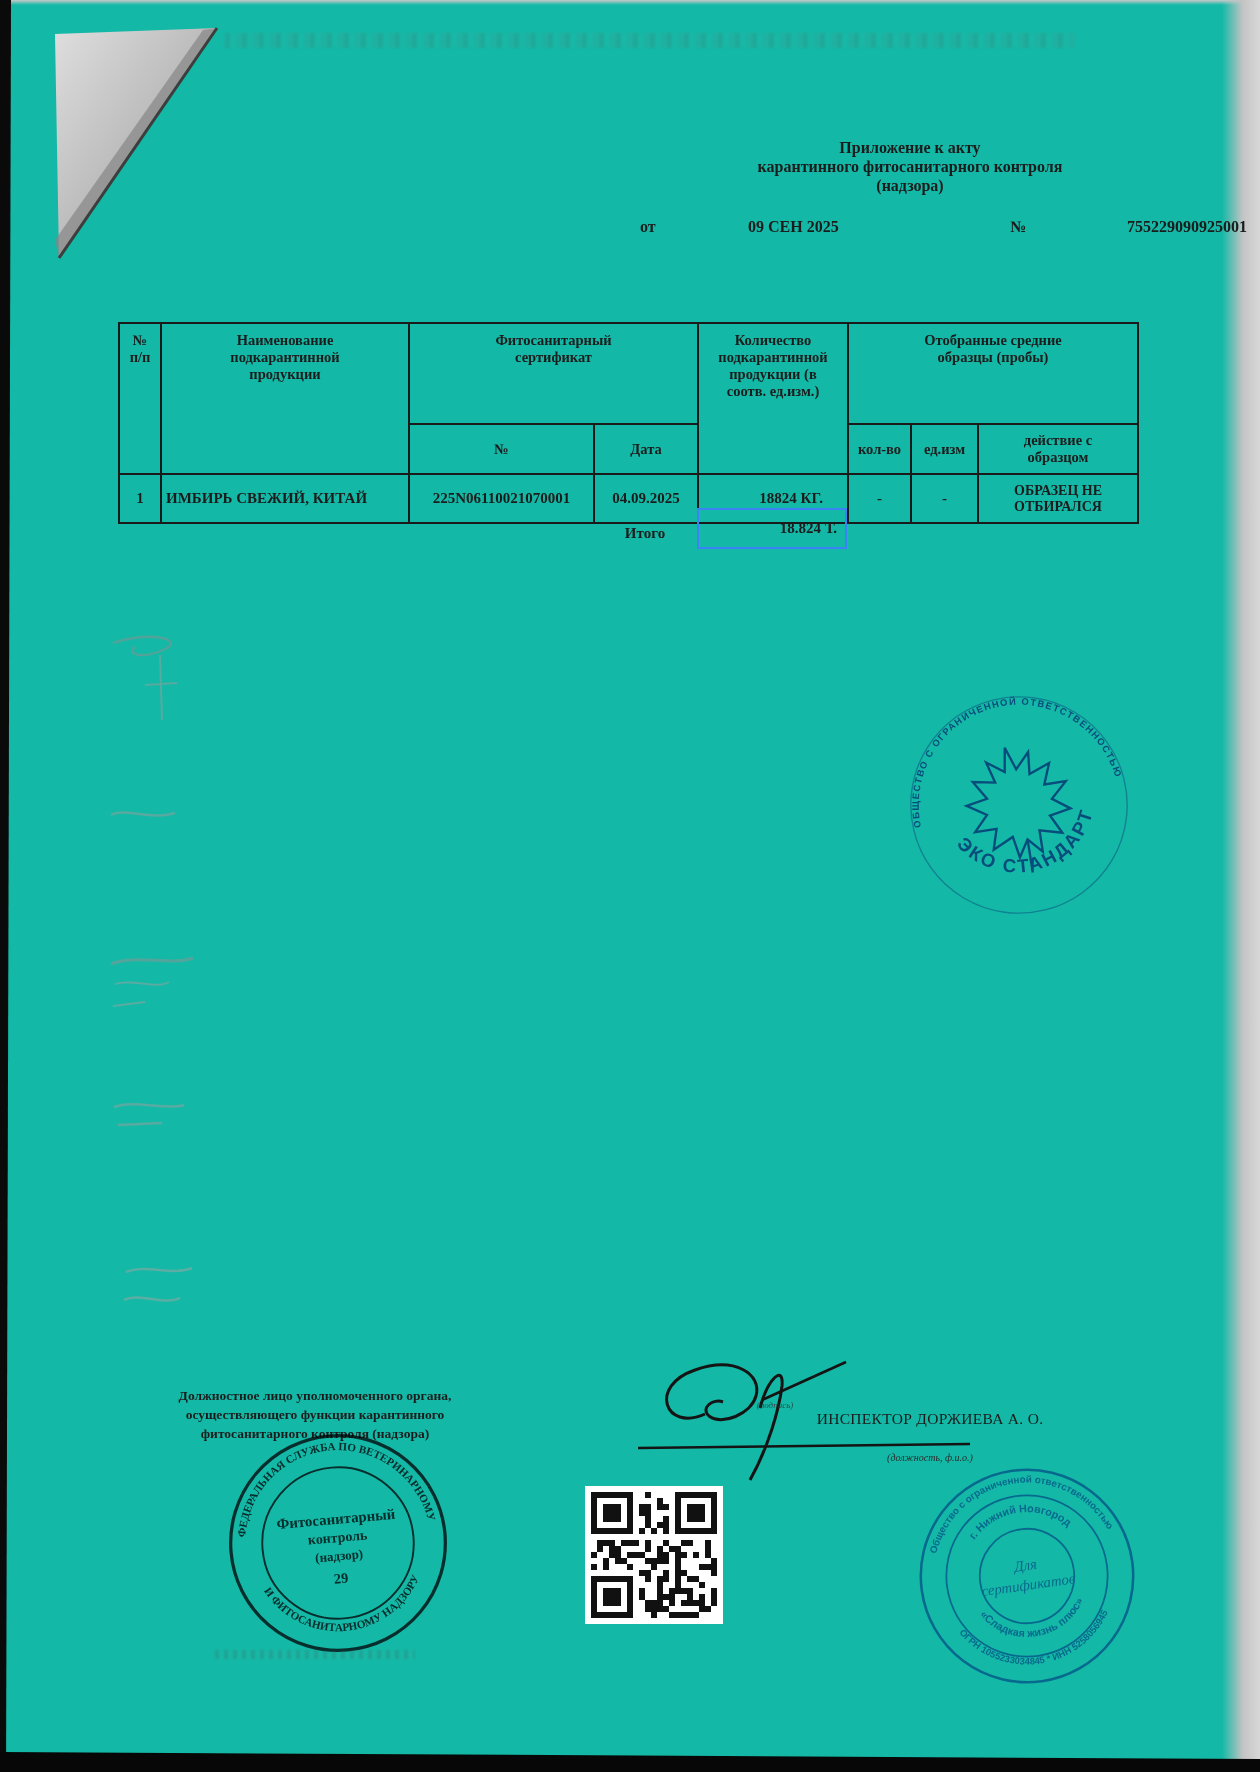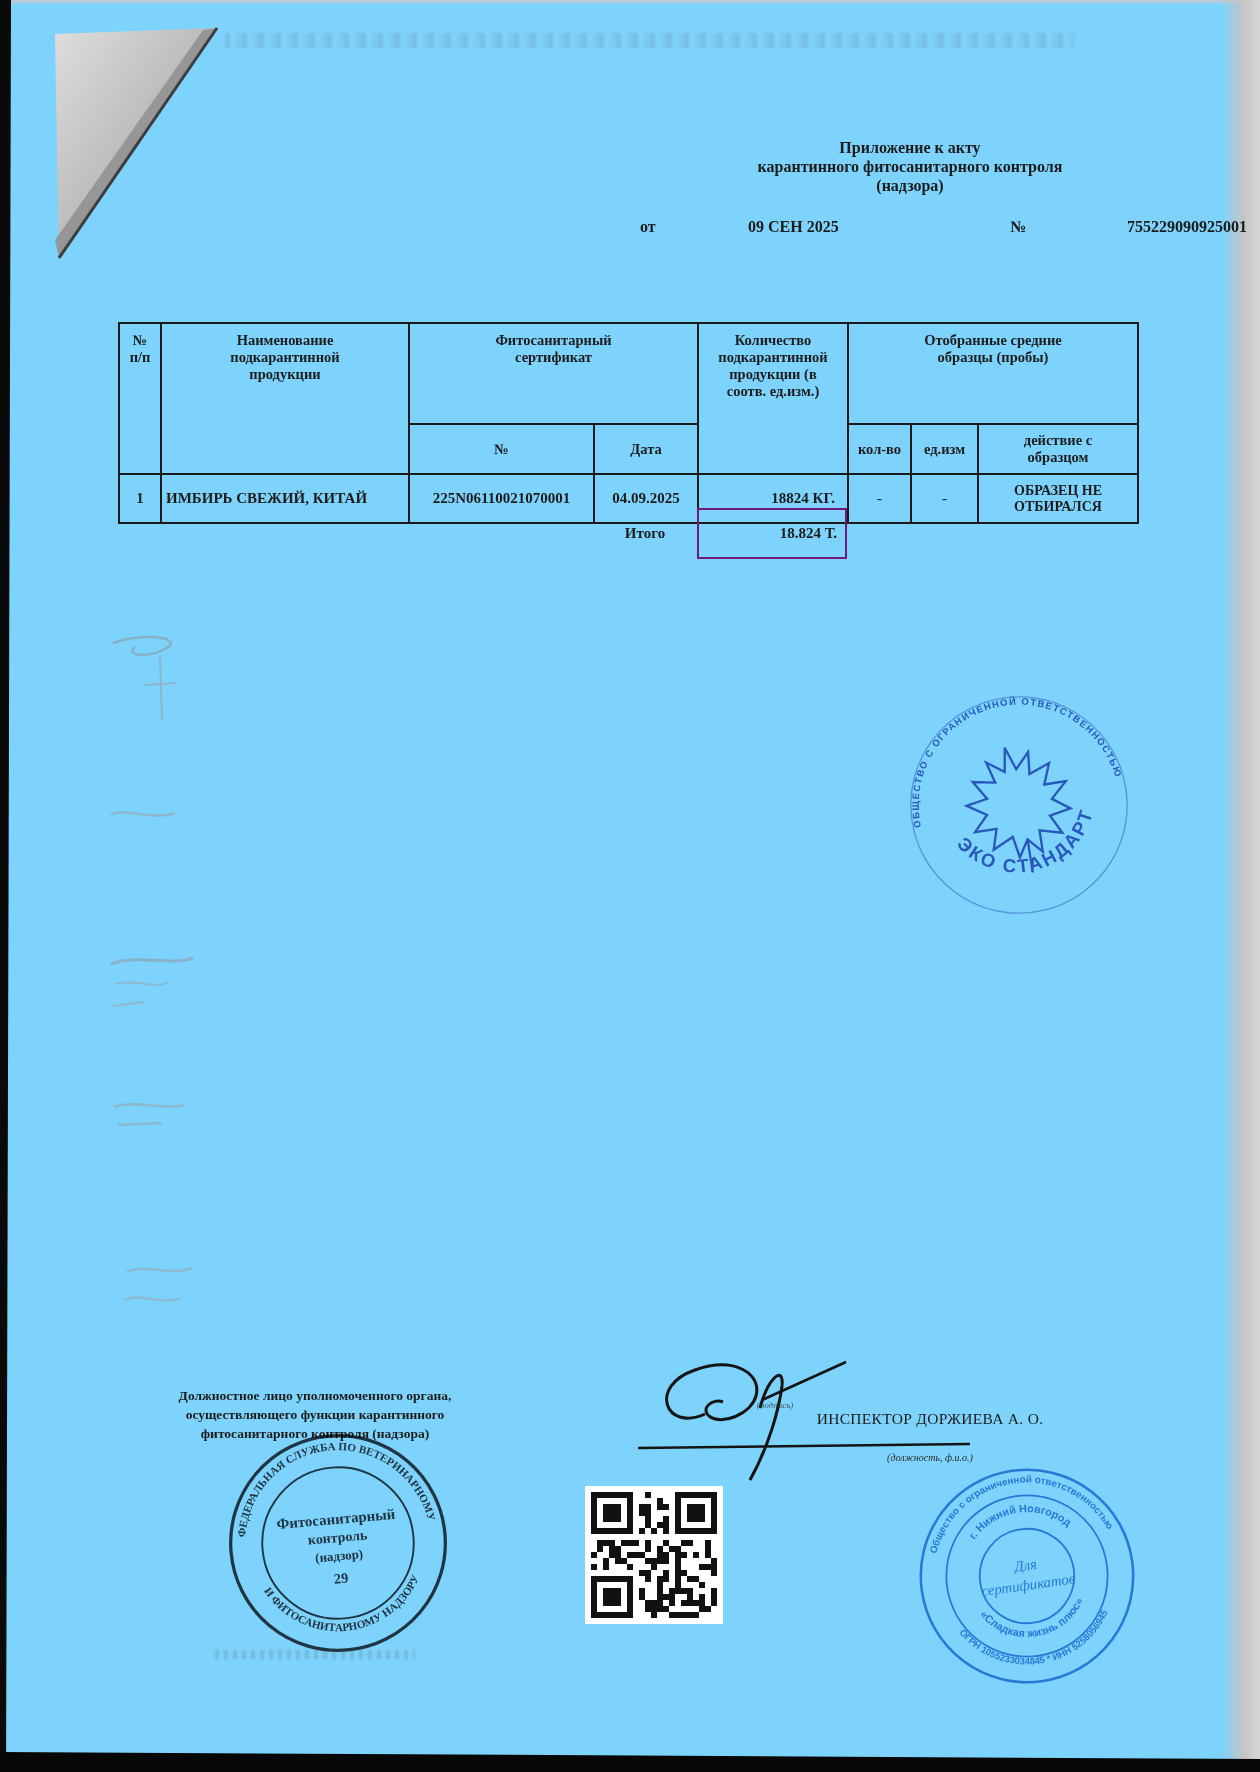--- a/index.html
+++ b/index.html
@@ -1,16 +1,16 @@
 <!DOCTYPE html>
 <html><head>
 <meta charset="utf-8">
 <style>
   html,body{margin:0;padding:0;background:#6e6e6e;}
-  .page{position:relative;width:1260px;height:1772px;margin:0 auto;background:#7dd3fc;overflow:hidden;
+  .page{position:relative;width:1260px;height:1772px;margin:0 auto;background:#14b8a6;overflow:hidden;
         font-family:"Liberation Serif", serif;color:#1c1c1c;}
   .abs{position:absolute;}
 
   
   .edge-left{left:0;top:0;width:11px;height:100%;background:#0a0a0a;clip-path:polygon(0 0,100% 0,55% 100%,0 100%);}
   .edge-bottom{left:0;top:1746px;width:100%;height:26px;background:#070707;clip-path:polygon(0 6px,100% 13px,100% 100%,0 100%);}
   .edge-right{left:1222px;top:0;width:38px;height:1772px;background:linear-gradient(90deg,rgba(180,180,180,0),#c4c4c4 55%,#d8d8d8);}
   .edge-top{left:0;top:0;width:100%;height:5px;background:linear-gradient(#c9c9c9,rgba(255,255,255,0));}
   .noise-top{left:225px;top:33px;width:850px;height:15px;opacity:.5;filter:blur(1.2px);
       background:repeating-linear-gradient(90deg,rgba(90,90,90,.32) 0 5px,rgba(170,170,170,.06) 5px 11px,rgba(120,120,120,.22) 11px 17px);}
@@ -24,24 +24,24 @@
   
   .main-table{left:118px;top:322px;}
   table{border-collapse:collapse;table-layout:fixed;width:1019px;}
   th,td{border:2px solid #1a1a1a;font-size:14.5px;padding:2px 4px;vertical-align:middle;overflow:hidden;}
   th{font-weight:bold;text-align:center;}
   .h1{height:89px;vertical-align:top;padding-top:8px;}
   .h2{height:44px;}
   .dr td{height:43px;font-weight:600;font-size:15px;}
   .pre{white-space:pre-line;}
   .ctr{text-align:center;}
-  .rgt{text-align:right;padding-right:12px;}
+  .rgt{text-align:right;padding-right:24px;}
   .total-label{left:593px;top:512px;width:104px;height:42px;display:flex;align-items:center;justify-content:center;
       font-weight:700;font-size:15px;}
-  .total-box{left:697px;top:508px;width:150px;height:51px;border:2px solid #701a75;display:flex;align-items:center;
+  .total-box{left:697px;top:508px;width:150px;height:41px;border:2px solid #3b82f6;display:flex;align-items:center;
       justify-content:flex-end;padding-right:8px;box-sizing:border-box;font-weight:600;font-size:15px;}
 
   
   .stamp{mix-blend-mode:multiply;}
   .eco-stamp{left:901px;top:687px;width:236px;height:236px;transform:rotate(-14deg);opacity:.88;}
   .phyto-stamp{left:223px;top:1428px;width:230px;height:230px;transform:rotate(-5deg);opacity:.9;}
   .cert-stamp{left:909px;top:1458px;width:236px;height:236px;transform:rotate(-8deg);opacity:.85;}
   .stamp text{font-family:"Liberation Sans", sans-serif;}
   .phyto-stamp text{font-family:"Liberation Serif", serif;}
 

